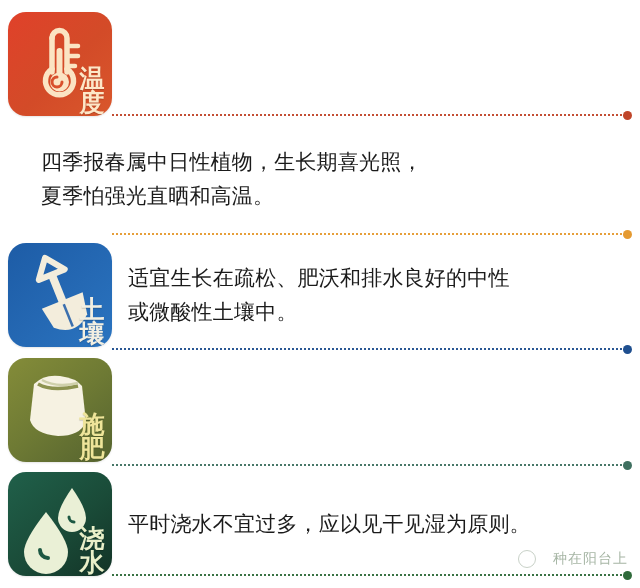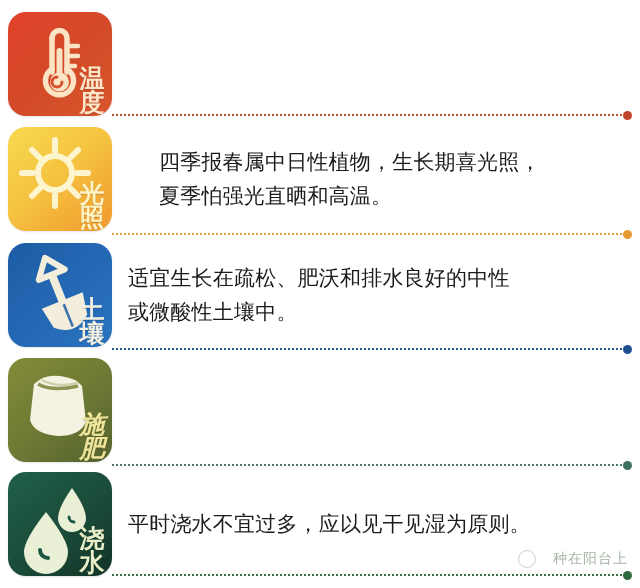--- a/index.html
+++ b/index.html
@@ -161,38 +161,20 @@
       </div>
     </div>
   </div>
 
   <div class="divider" style="top:110px; color:#c0452a;">
     <div class="dline"></div>
     <div class="ddot"></div>
   </div>
 
   <div class="row" style="position:absolute; left:0; top:127px; width:640px; height:104px;">
-    <div class="icon-cell">
-      <div class="icon-tile" style="background:linear-gradient(140deg,#f7d84f 0%,#f5c441 45%,#f0992e 100%);">
-        <svg class="icon-art" viewBox="0 0 104 104">
-          <g stroke="#fdf5cd" stroke-width="6" stroke-linecap="round">
-            <circle cx="47" cy="46" r="17" fill="none"></circle>
-            <path d="M47 13v11"></path>
-            <path d="M47 68v11"></path>
-            <path d="M14 46h11"></path>
-            <path d="M69 46h11"></path>
-            <path d="M24 23l8 8"></path>
-            <path d="M62 61l8 8"></path>
-            <path d="M70 23l-8 8"></path>
-            <path d="M32 61l-8 8"></path>
-          </g>
-        </svg>
-        <div class="icon-label" style="color:#fdf3c4;">光照</div>
-      </div>
-    </div>
     <div class="text-cell" style="height:104px;">
       <div class="row-text" style="max-width:390px;margin-left:31px;">四季报春属中日性植物，生长期喜光照，夏季怕强光直晒和高温。</div>
     </div>
   </div>
 
   <div class="divider" style="top:229px; color:#e59a31;">
     <div class="dline"></div>
     <div class="ddot"></div>
   </div>
 
@@ -221,21 +203,21 @@
   </div>
 
   <div class="row" style="position:absolute; left:0; top:358px; width:640px; height:104px;">
     <div class="icon-cell">
       <div class="icon-tile" style="background:linear-gradient(140deg,#848c39 0%,#6e7a34 50%,#55632f 100%);">
         <svg class="icon-art" viewBox="0 0 104 104">
           <path d="M26 26 Q36 16 52 18 Q68 20 74 28 L78 64 Q72 78 50 78 Q26 76 22 62 Z" fill="#f6f2e2"></path>
           <path d="M30 26 Q44 34 70 28" fill="none" stroke="#8d9350" stroke-width="3.5"></path>
           <path d="M34 22 Q48 30 70 25" fill="none" stroke="#cfd0ab" stroke-width="2.5"></path>
         </svg>
-        <div class="icon-label" style="color:#efe59a;font-style:italic;">施肥</div>
+        <div class="icon-label" style="color:#efe59a;">施肥</div>
       </div>
     </div>
   </div>
 
   <div class="divider" style="top:460px; color:#3f7060;">
     <div class="dline"></div>
     <div class="ddot"></div>
   </div>
 
   <div class="row" style="position:absolute; left:0; top:472px; width:640px; height:104px;align-items:flex-end;">

